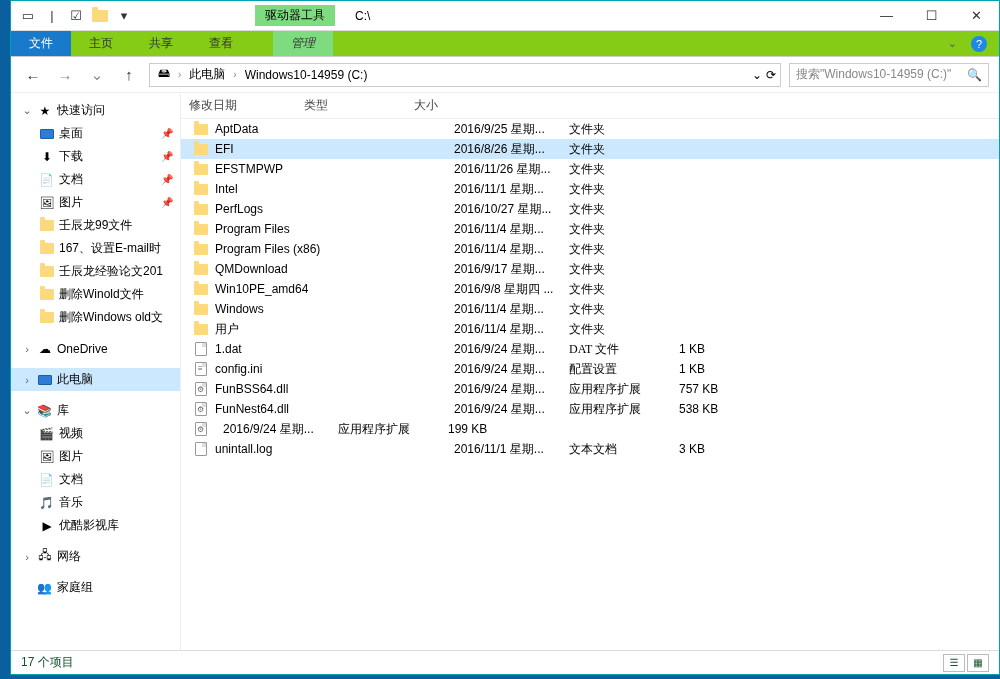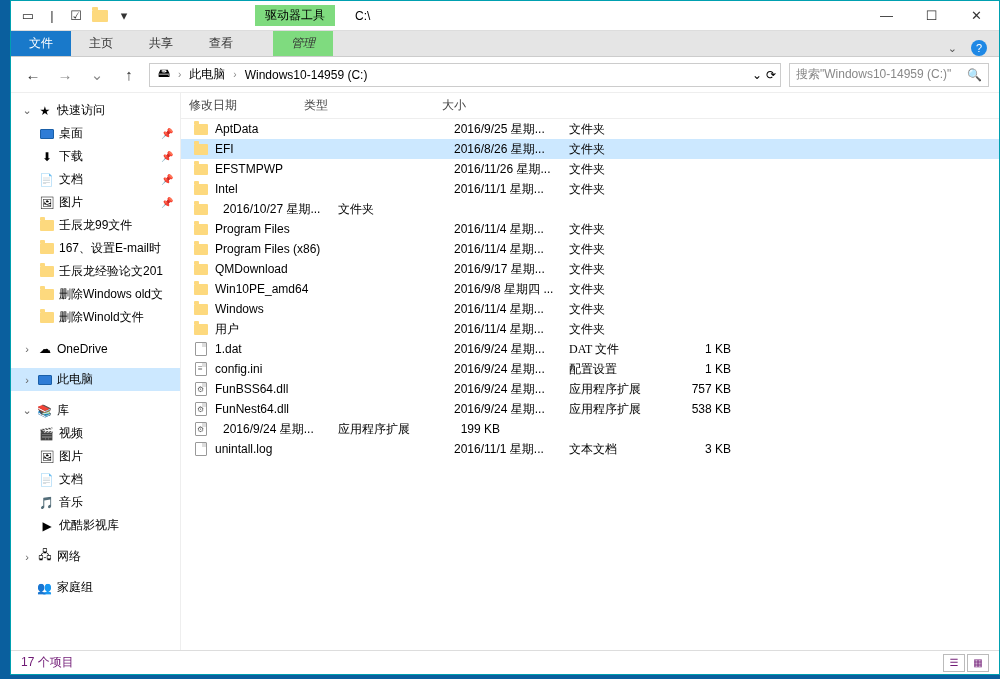--- a/index.html
+++ b/index.html
@@ -7,21 +7,21 @@
 .window { position: absolute; left: 10px; top: 0; right: 0; bottom: 4px; background: #fff; border: 1px solid #00a0b0; display: flex; flex-direction: column; }
 .titlebar { height: 30px; background: #fff; display: flex; align-items: center; border-bottom: 1px solid #ddd; }
 .title-left { display: flex; align-items: center; gap: 2px; padding-left: 6px; }
 .title-left .qat-icon { width: 22px; height: 22px; display: flex; align-items: center; justify-content: center; font-size: 13px; color: #333; }
 .mini-folder { width: 16px; height: 12px; background: #fdd97e; border-radius: 1px; position: relative; }
 .mini-folder::before { content: ""; position: absolute; top: -3px; left: 0; width: 6px; height: 3px; background: #fdd97e; border-radius: 1px 1px 0 0; }
 .drive-tools-tab { background: #7fdb7f; padding: 2px 10px; font-size: 12px; margin-left: 120px; }
 .title-path { font-size: 12px; margin-left: 20px; }
 .win-controls { margin-left: auto; display: flex; }
 .win-btn { width: 45px; height: 30px; display: flex; align-items: center; justify-content: center; font-size: 13px; color: #333; }
-.ribbon-tabs { height: 26px; background: #e5e5e5; display: flex; align-items: flex-end; font-size: 12px; border-bottom: 1px solid #ccc; }
+.ribbon-tabs { height: 26px; background: #84cc16; display: flex; align-items: center; font-size: 12px; border-bottom: 1px solid #ccc; }
 .ribbon-tab { padding: 4px 18px; display: flex; align-items: center; color: #333; }
 .ribbon-tab.file { background: #1979ca; color: #fff; }
 .ribbon-tab.drive { background: #7fdb7f; margin-left: 22px; font-style: italic; }
 .ribbon-right { margin-left: auto; display: flex; align-items: center; padding-right: 12px; gap: 14px; }
 .chev-down { font-size: 11px; color: #555; }
 .help-icon { width: 16px; height: 16px; border-radius: 50%; background: #1e88e5; color: #fff; font-size: 11px; display: flex; align-items: center; justify-content: center; }
 .nav-row { height: 36px; display: flex; align-items: center; padding: 0 10px; gap: 8px; border-bottom: 1px solid #eee; }
 .nav-arrow { width: 24px; height: 24px; display: flex; align-items: center; justify-content: center; font-size: 15px; color: #888; }
 .nav-arrow.enabled { color: #333; }
 .addr-icon { width: 20px; height: 20px; display: flex; align-items: center; justify-content: center; }
@@ -42,31 +42,31 @@
 .pin { color: #555; font-size: 10px; margin-right: 6px; }
 .folder-sm { width: 14px; height: 11px; background: #fdd97e; border-radius: 1px; position: relative; }
 .folder-sm::before { content: ""; position: absolute; top: -3px; left: 0; width: 5px; height: 3px; background: #fdd97e; border-radius: 1px 1px 0 0; }
 .monitor-sm { width: 14px; height: 10px; background: #2e7cd6; border: 1px solid #1a5fa8; border-radius: 1px; }
 .file-list { flex: 1; display: flex; flex-direction: column; font-size: 12px; }
 .list-header { display: flex; height: 26px; align-items: center; border-bottom: 1px solid #eee; color: #444; }
 .col { padding-left: 8px; }
 .col-name { width: 255px; display: flex; align-items: center; gap: 6px; }
 .col-date { width: 115px; }
 .col-type { width: 110px; font-family: Liberation Serif, serif; }
-.col-size { width: 70px; text-align: right; padding-right: 10px; }
+.col-size { width: 70px; padding-right: 10px; }
 .sort-arrow { font-size: 10px; color: #888; margin-left: 40px; }
 .list-body { flex: 1; overflow-y: auto; }
 .file-row { display: flex; height: 20px; align-items: center; }
 .file-row.selected { background: #cce8ff; }
 .file-icon { width: 16px; height: 16px; margin-left: 12px; margin-right: 6px; display: flex; align-items: center; justify-content: center; }
 .file-sm { width: 12px; height: 14px; background: #fff; border: 1px solid #999; border-radius: 1px; position: relative; }
 .file-sm::after { content: ""; position: absolute; top: 0; right: 0; width: 4px; height: 4px; background: #ddd; }
 .file-sm.gear::before { content: "⚙"; position: absolute; font-size: 8px; left: 1px; top: 2px; color: #666; }
 .file-sm.ini::before { content: "≡"; position: absolute; font-size: 8px; left: 2px; top: 1px; color: #666; }
-.statusbar { height: 24px; border-top: 1px solid #ddd; display: flex; align-items: center; padding: 0 10px; font-size: 12px; color: #701a75; }
+.statusbar { height: 24px; border-top: 1px solid #ddd; display: flex; align-items: center; padding: 0 10px; font-size: 12px; color: #14532d; }
 .view-btns { margin-left: auto; display: flex; gap: 2px; }
 .view-btn { width: 22px; height: 18px; border: 1px solid #bbb; display: flex; align-items: center; justify-content: center; font-size: 10px; }
 </style>
 </head>
 <body>
 
 <div class="window">
 
   <div class="titlebar">
     <div class="title-left">
@@ -165,27 +165,27 @@
       <div class="side-item l1">
           <span class="side-icon">
             <div class="folder-sm"></div>
           </span>
           <span class="side-label">壬辰龙经验论文201</span>
         </div>
       <div class="side-item l1">
           <span class="side-icon">
             <div class="folder-sm"></div>
           </span>
+          <span class="side-label">删除Winold文件</span>
+        </div>
+      <div class="side-item l1">
+          <span class="side-icon">
+            <div class="folder-sm"></div>
+          </span>
           <span class="side-label">删除Windows old文</span>
-        </div>
-      <div class="side-item l1">
-          <span class="side-icon">
-            <div class="folder-sm"></div>
-          </span>
-          <span class="side-label">删除Winold文件</span>
         </div>
       <div style="height:8px"></div>
       <div class="side-item">
           <span class="expander">›</span>
           <span class="side-icon">☁</span>
           <span class="side-label">OneDrive</span>
         </div>
       <div style="height:8px"></div>
       <div class="side-item selected">
           <span class="expander">›</span>
@@ -274,20 +274,21 @@
             </div>
             <div class="col-name" style="width:231px">Intel</div>
             <div class="col col-date">2016/11/1 星期...</div>
             <div class="col col-type">文件夹</div>
             <div class="col col-size"></div>
           </div>
           <div class="file-row">
             <div class="file-icon">
               <div class="folder-sm"></div>
             </div>
+            <div class="col-name" style="width:231px">PerfLogs</div>
             <div class="col col-date">2016/10/27 星期...</div>
             <div class="col col-type">文件夹</div>
             <div class="col col-size"></div>
           </div>
           <div class="file-row">
             <div class="file-icon">
               <div class="folder-sm"></div>
             </div>
             <div class="col-name" style="width:231px">Program Files</div>
             <div class="col col-date">2016/11/4 星期...</div>

